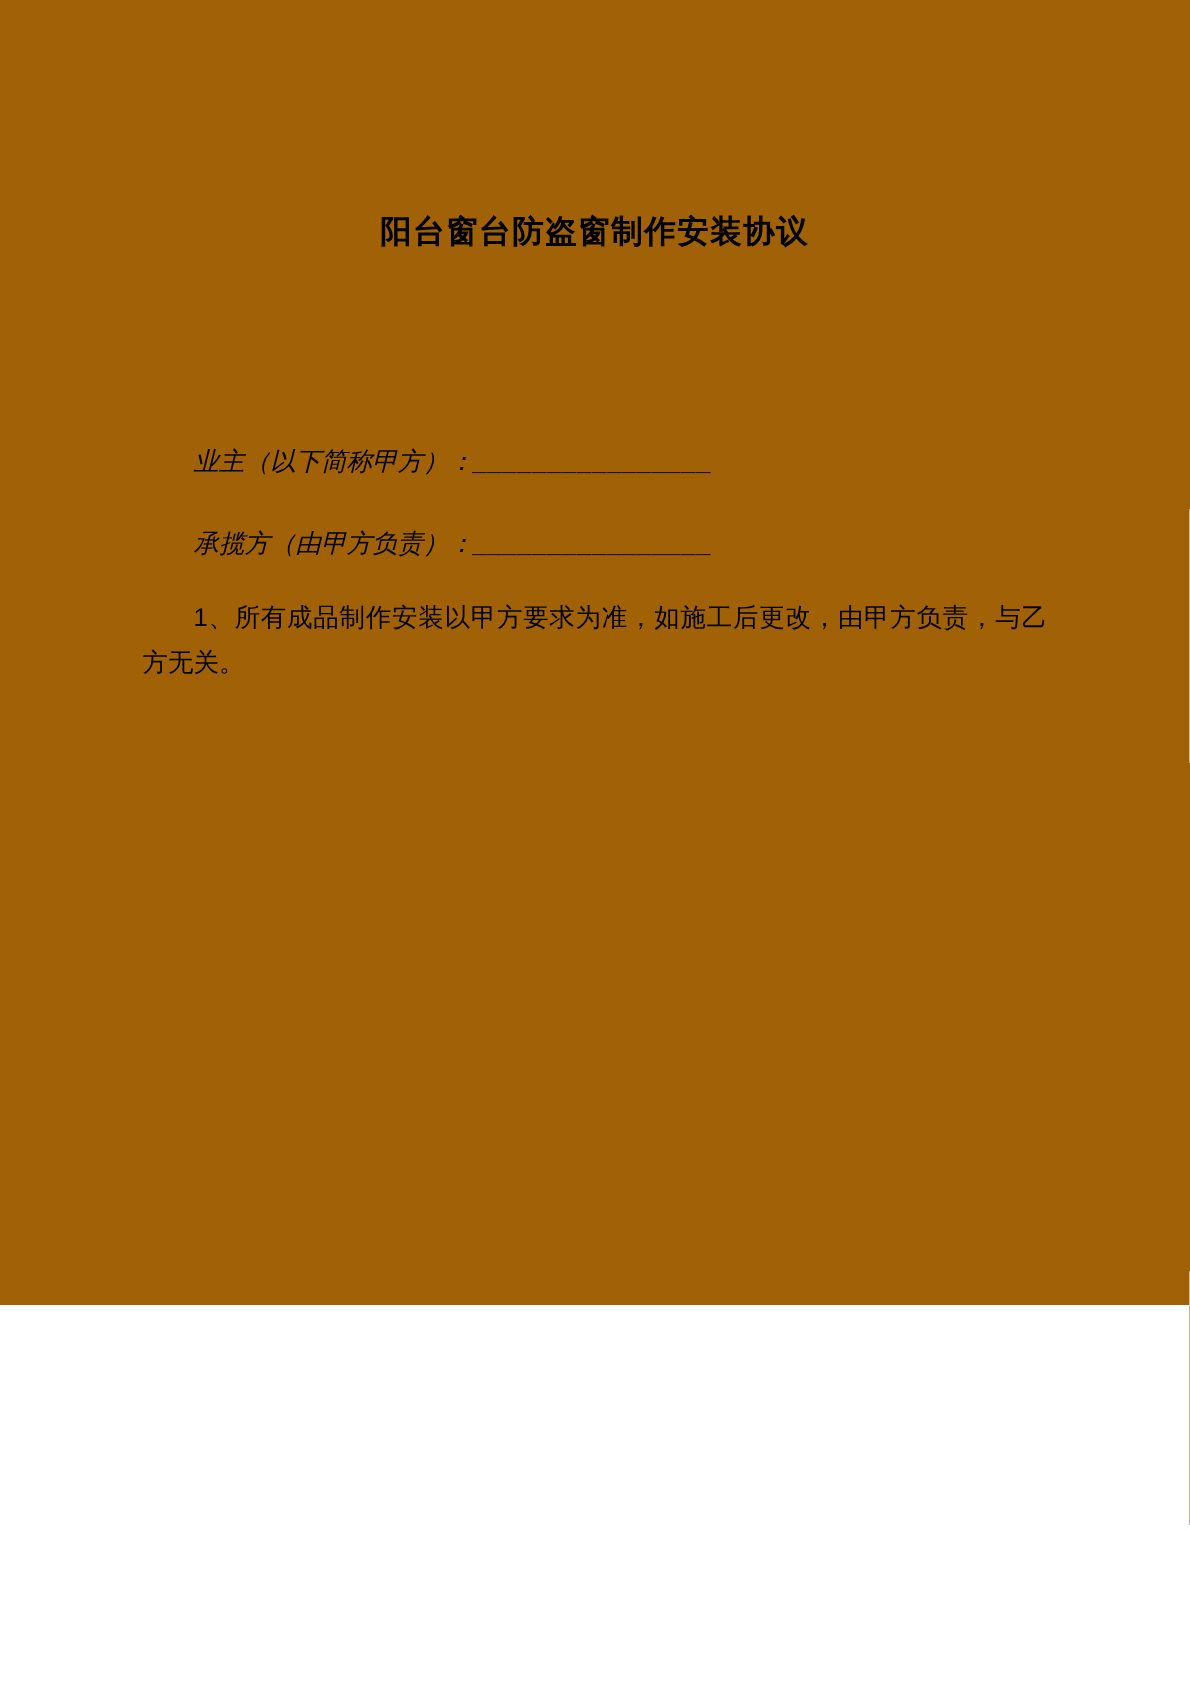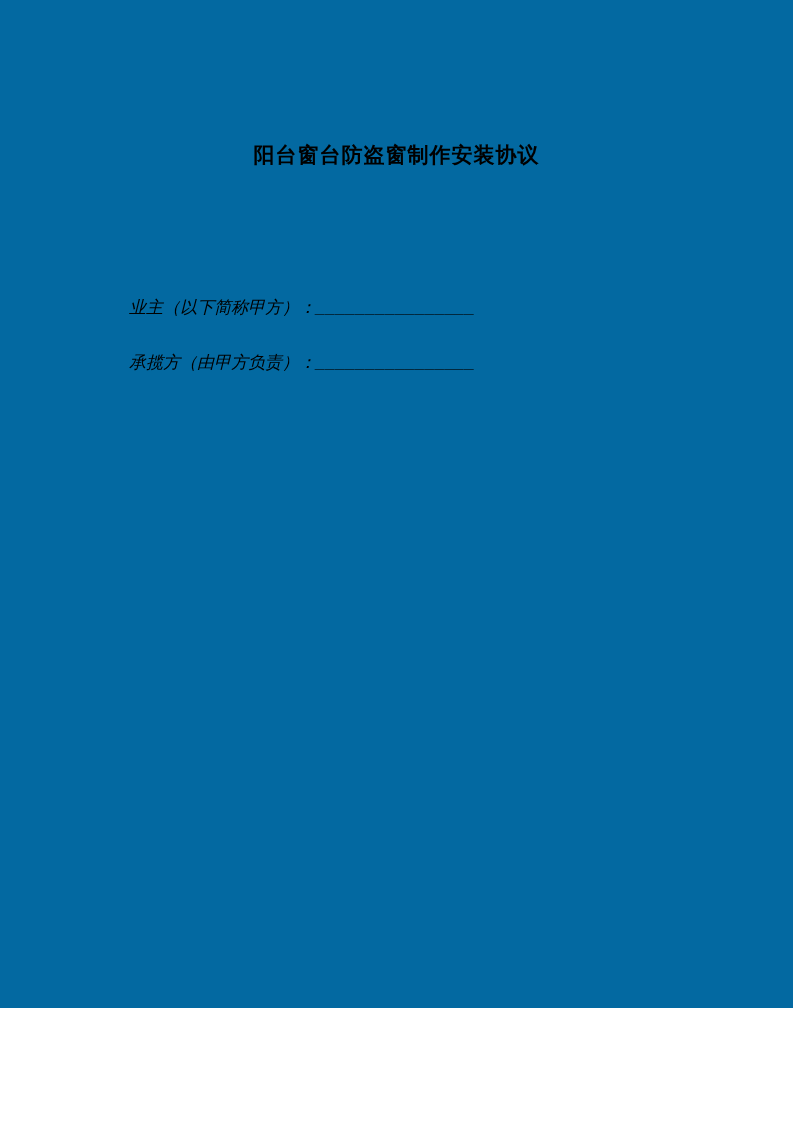--- a/index.html
+++ b/index.html
@@ -3,23 +3,23 @@
 <meta charset="utf-8">
 <style>
   html, body {
     margin: 0;
     padding: 0;
     background: #ffffff;
   }
   .page {
     position: relative;
     width: 793px;
-    height: 1008px;
+    height: 870px;
     margin: 0 auto;
-    background: #0369a1;
+    background: #a16207;
     box-sizing: border-box;
     padding: 140px 95px 0 95px;
     color: #000000;
     font-family: "Liberation Sans", "DejaVu Sans", sans-serif;
     font-size: 17px;
     line-height: 30px;
     overflow: hidden;
   }
   .doc-title {
     margin: 0;
@@ -68,18 +68,19 @@
   <h1 class="doc-title">阳台窗台防盗窗制作安装协议</h1>
 
   <p class="party-line first"><span>业主（以下简称甲方）：</span><span class="blank">________________</span></p>
 
   <p class="party-line"><span>承揽方（由甲方负责）：</span><span class="blank">________________</span></p>
 
 
 
 
 
+  <p class="body-para">1、所有成品制作安装以甲方要求为准，如施工后更改，由甲方负责，与乙方无关。</p>
 
 
 
   <div class="page-footer">1</div>
 
 </div>
 
 </body></html>

